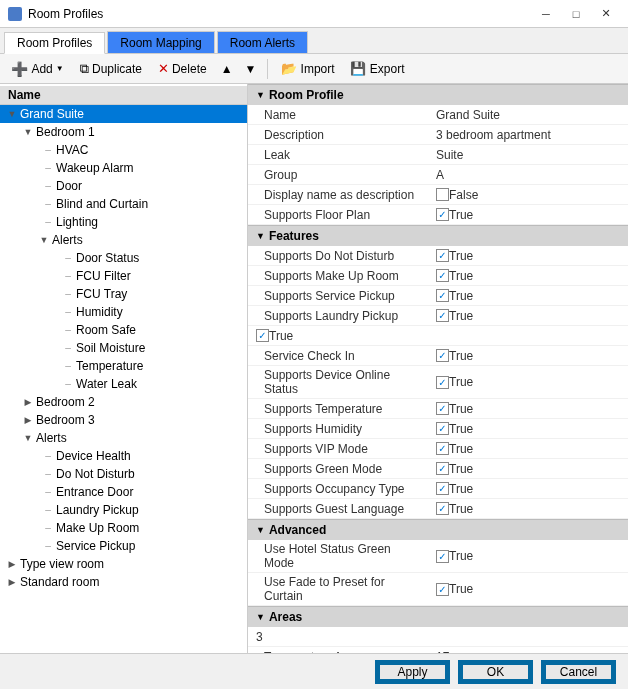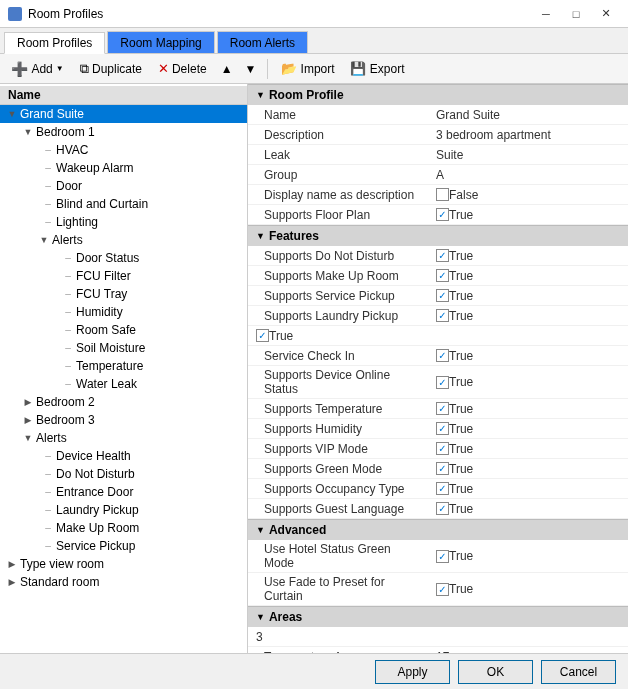--- a/index.html
+++ b/index.html
@@ -156,21 +156,21 @@
       justify-content: flex-end;
       align-items: center;
       gap: 8px;
       padding: 6px 12px;
       border-top: 1px solid #ccc;
       background: #f0f0f0;
       height: 36px;
     }
     .footer-btn {
       min-width: 75px; height: 24px;
-      border: 1px solid #0369a1;
+      border: 5px solid #0369a1;
       background: #e8e8e8;
       cursor: pointer;
       padding: 0 12px;
     }
 
     
     ::-webkit-scrollbar { width: 14px; }
     ::-webkit-scrollbar-track { background: #f0f0f0; }
     ::-webkit-scrollbar-thumb { background: #c0c0c0; border: 2px solid #f0f0f0; }
   </style>

